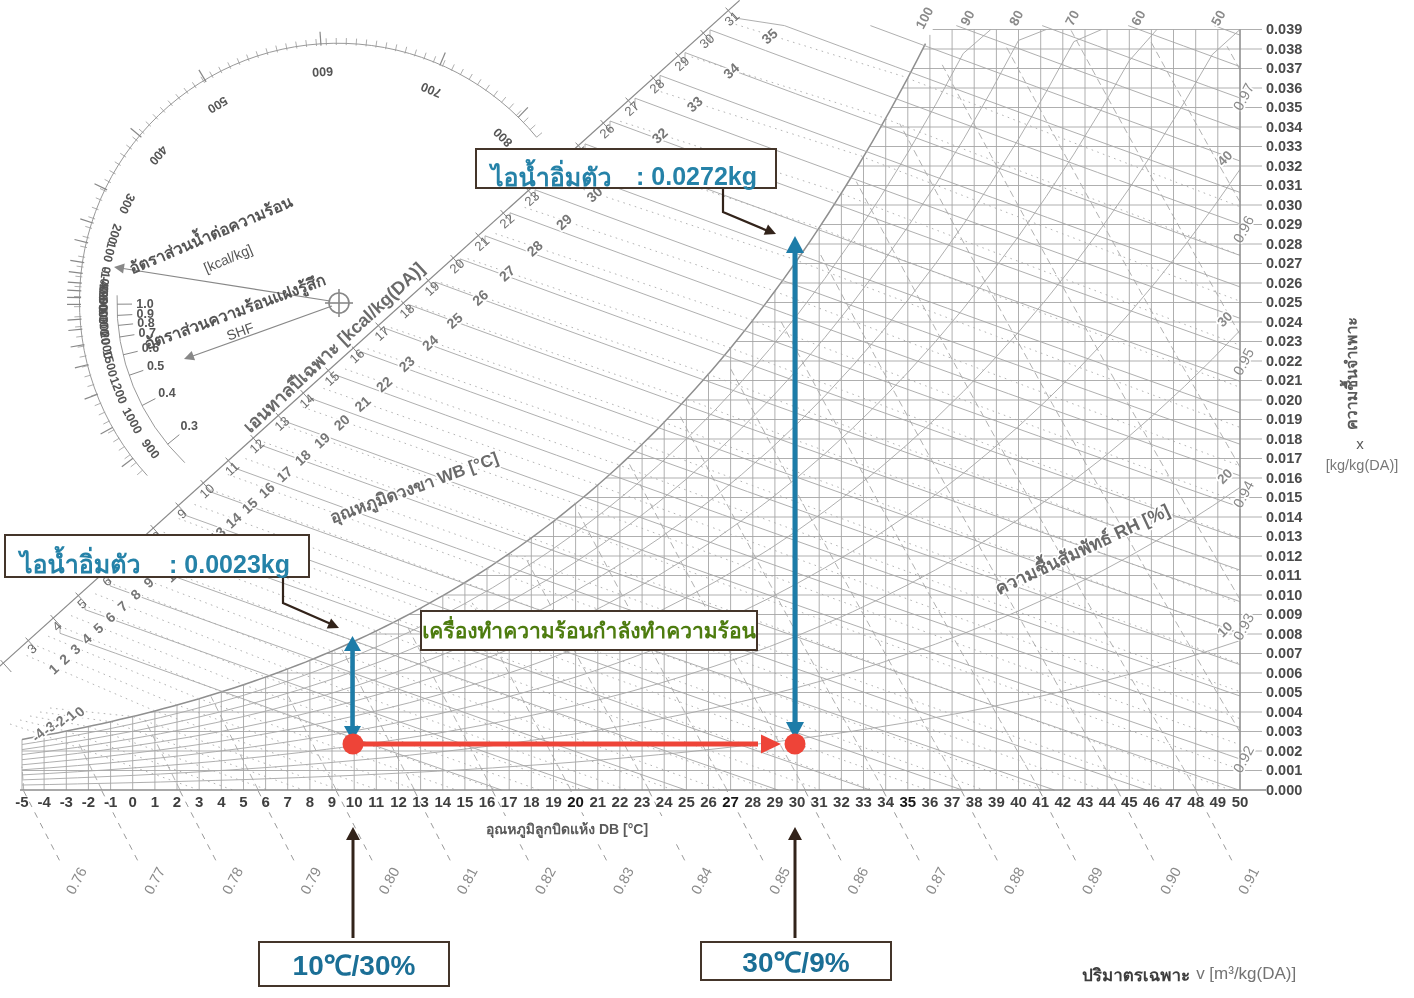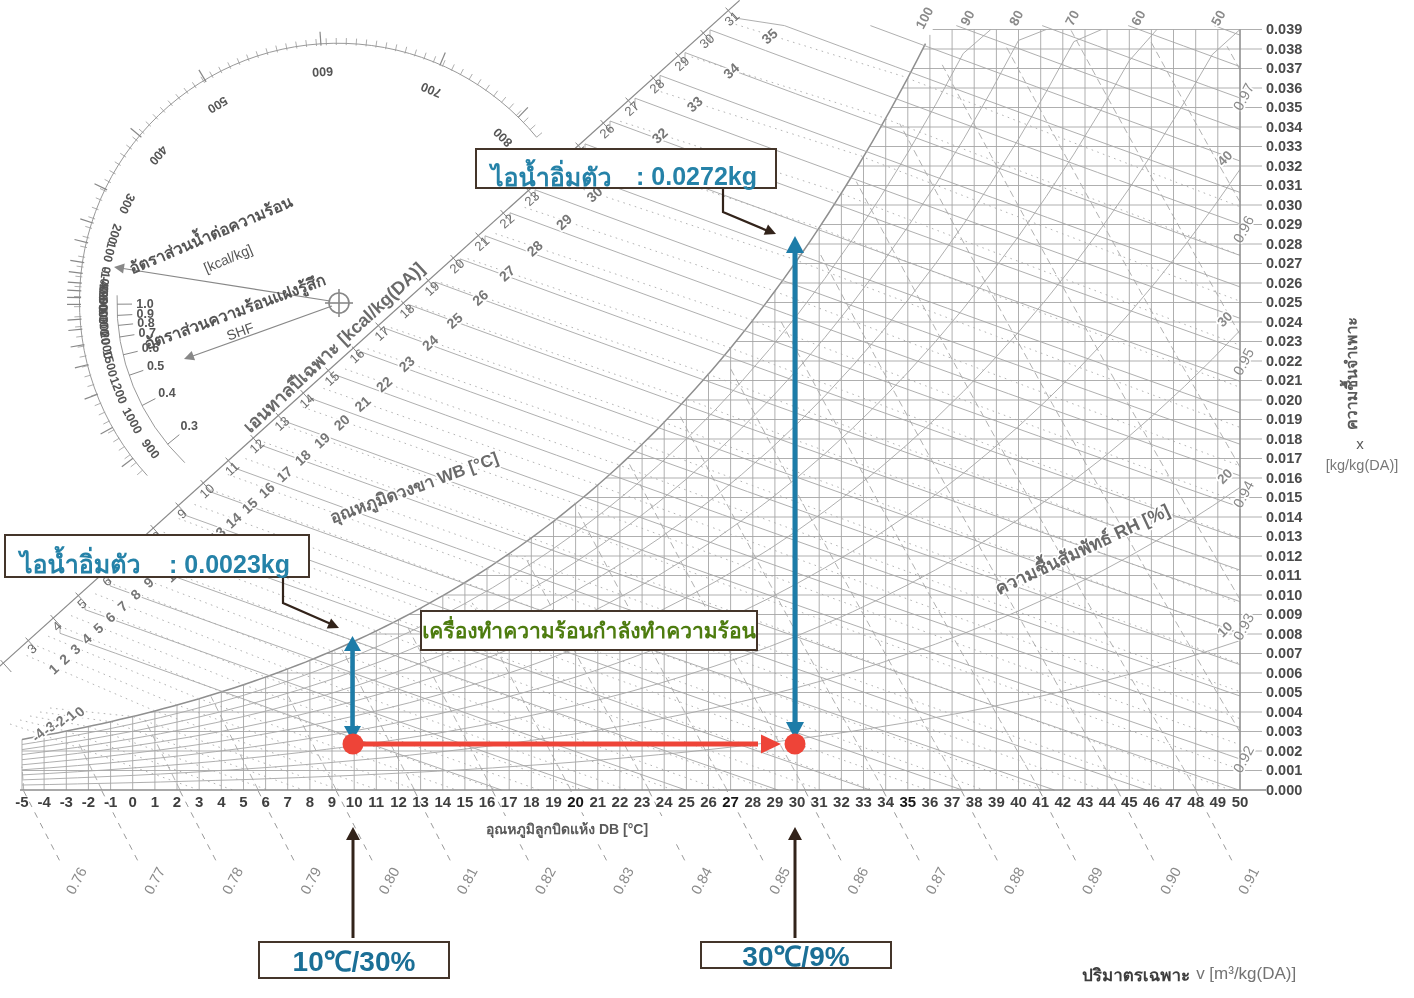--- a/index.html
+++ b/index.html
@@ -5,22 +5,22 @@
   html,body{margin:0;padding:0;background:#fff;}
   body{width:1414px;height:998px;position:relative;font-family:"Liberation Sans",sans-serif;}
   #stage{position:absolute;left:0;top:0;width:1414px;height:998px;overflow:hidden;}
   #chart-svg{position:absolute;left:0;top:0;font-family:"Liberation Sans",sans-serif;}
   .ann{position:absolute;display:flex;align-items:center;justify-content:center;
        background:#fff;border:2px solid #44352a;box-sizing:border-box;font-weight:bold;}
   .sat{justify-content:space-between;padding:16px 18px 0 14px;font-size:25px;color:#2582a8;}
   #sat-low{left:4px;top:534px;width:306px;height:44px;}
   #sat-high{left:475px;top:148px;width:302px;height:41px;}
   #heater{left:420px;top:610px;width:338px;height:41px;font-size:21px;color:#4d7c0f;}
-  #cond-a{left:258px;top:941px;width:192px;height:38px;font-size:28px;color:#1b6f96;}
-  #cond-b{left:700px;top:941px;width:192px;height:28px;font-size:28px;color:#1b6f96;}
+  #cond-a{left:258px;top:941px;width:192px;height:46px;font-size:28px;color:#1b6f96;}
+  #cond-b{left:700px;top:941px;width:192px;height:40px;font-size:28px;color:#1b6f96;}
   #db-label{left:448px;top:816px;width:238px;height:25px;border:none;background:#fff;
             color:#5a5a5a;font-size:14px;font-weight:bold;}
   #vol-label{left:1082px;top:917px;height:26px;border:none;background:transparent;font-size:17px;margin-top:44px;}
   #vol-label .b{color:#3d3d3d;font-weight:bold;margin-right:6px;}
   #vol-label .r{color:#737373;font-weight:normal;}
 </style>
 </head>
 <body>
 
 <div id="stage">

